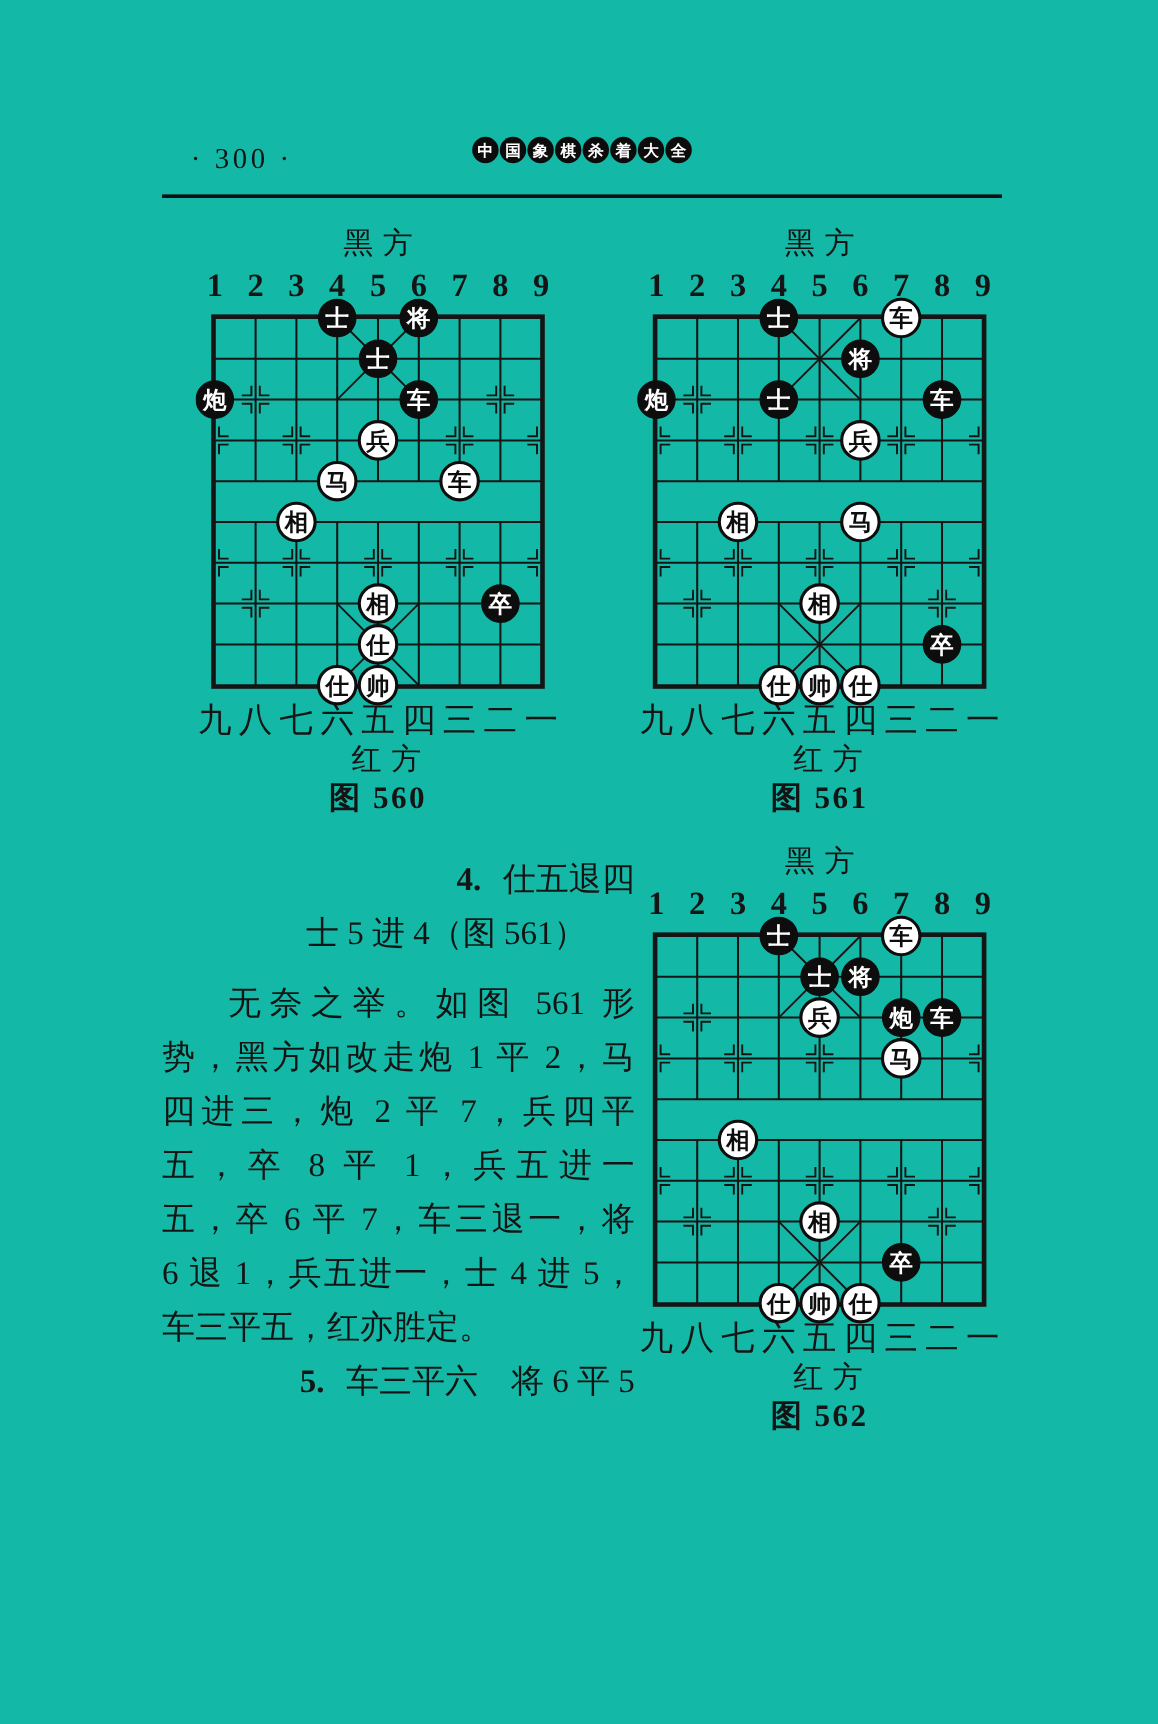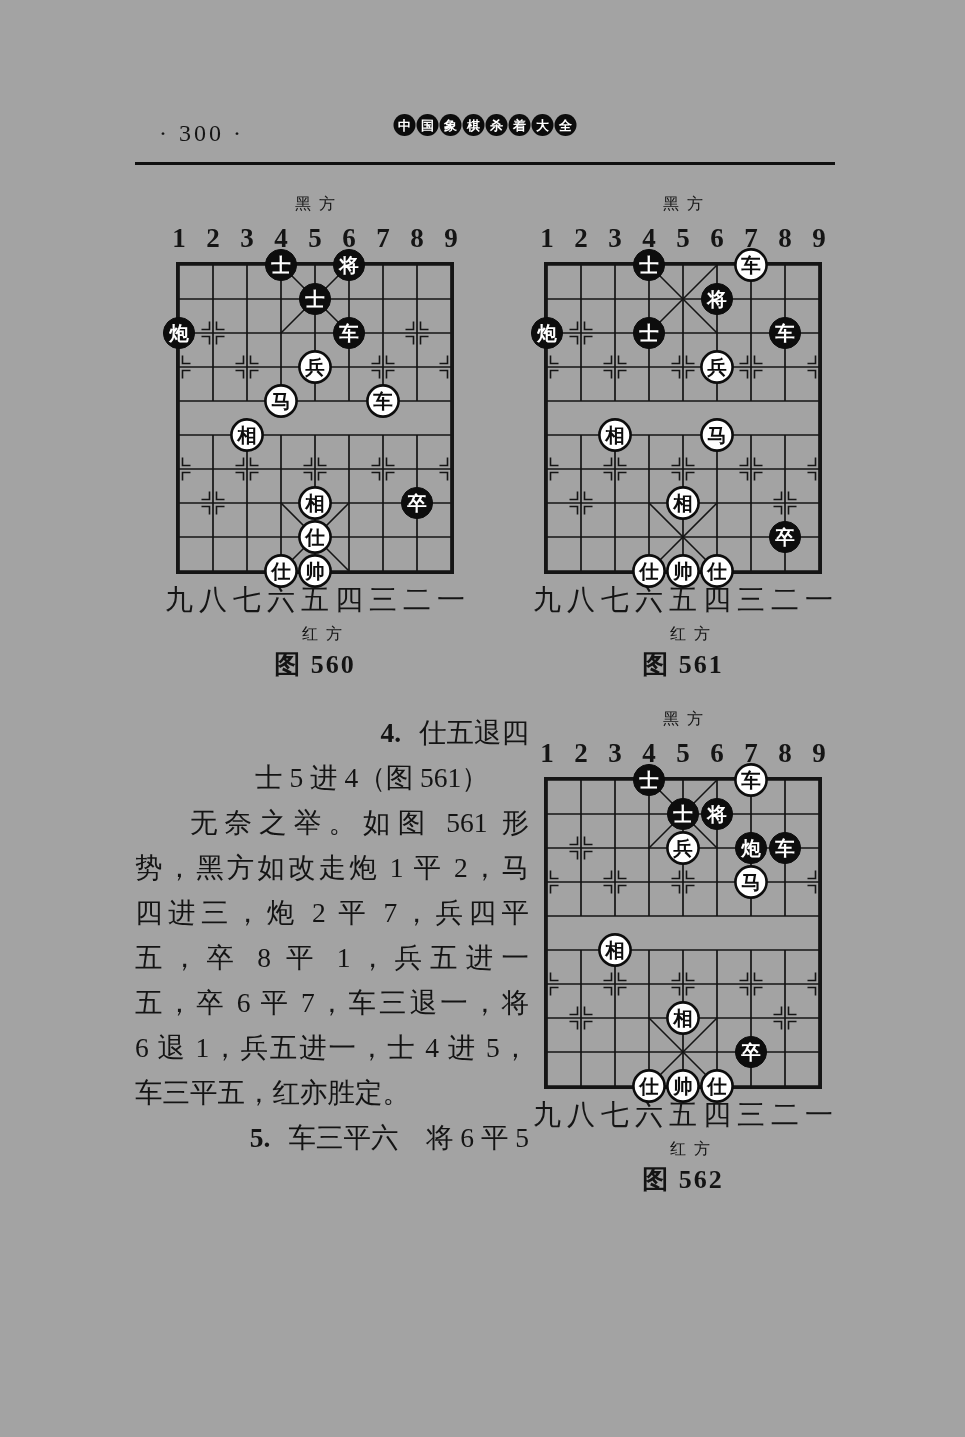--- a/index.html
+++ b/index.html
@@ -1,45 +1,45 @@
 <!DOCTYPE html>
 <html><head>
 <meta charset="utf-8">
 <style>
   html,body { margin:0; padding:0; background:#d8d8d4; }
   .page {
-    width:965px; height:1437px; margin:0 auto; background:#a3a3a3;
+    width:965px; height:1437px; margin:0 auto; background:#14b8a6;
     box-sizing:border-box; position:relative; overflow:hidden;
     padding:112px 130px 0 135px;
     font-family:"Liberation Serif","DejaVu Serif",serif; color:#141414;
   }
   
   header { position:relative; height:50px; border-bottom:3px solid #101010; }
   .page-num { position:absolute; left:24px; top:8px; font-size:24px; letter-spacing:3px; }
   .title-badges { position:absolute; left:50%; top:2px; transform:translateX(-50%); display:flex; gap:1px; }
   .badge {
     width:22px; height:22px; border-radius:50%; background:#0c0c0c; color:#fff;
     font-size:13px; line-height:23px; text-align:center; font-weight:bold; flex:0 0 auto;
   }
   
   .diagrams-top { display:flex; justify-content:space-between; margin-top:26px; padding-left:28px; }
   figure.diagram { margin:0; display:flex; flex-direction:column; align-items:center; }
-  .side-label { font-size:16px; letter-spacing:8px; padding-left:8px; line-height:26px; }
+  .side-label { font-size:25px; letter-spacing:8px; padding-left:8px; line-height:26px; }
   .side-label.red { margin-top:2px;margin-left:14px; }
   .caption { font-weight:bold; font-size:26px; letter-spacing:2px; }
   svg.board-svg { display:block; }
   
   .bottom-row { display:flex; justify-content:space-between; margin-top:24px; }
   .text-col { width:394px; margin-top:4px; font-size:27.5px; line-height:45px; }
   .line { height:45px; }
   .line.head1 { padding-left:58px;text-align:right; }
   .line.head2 { padding-left:120px; }
   .prefix { font-weight:bold; margin-right:18px; }
   .line.para { text-align:justify; text-align-last:justify; }
-  .line.para-first { padding-left:55px; }
+  .line.para-first { padding-left:55px;margin-top:13px; }
   .line.para-end { text-align:left; text-align-last:left; }
 </style>
 </head>
 <body>
 
 <div class="page">
 
   <header>
     <div class="page-num">· 300 ·</div>
     <div class="title-badges">

